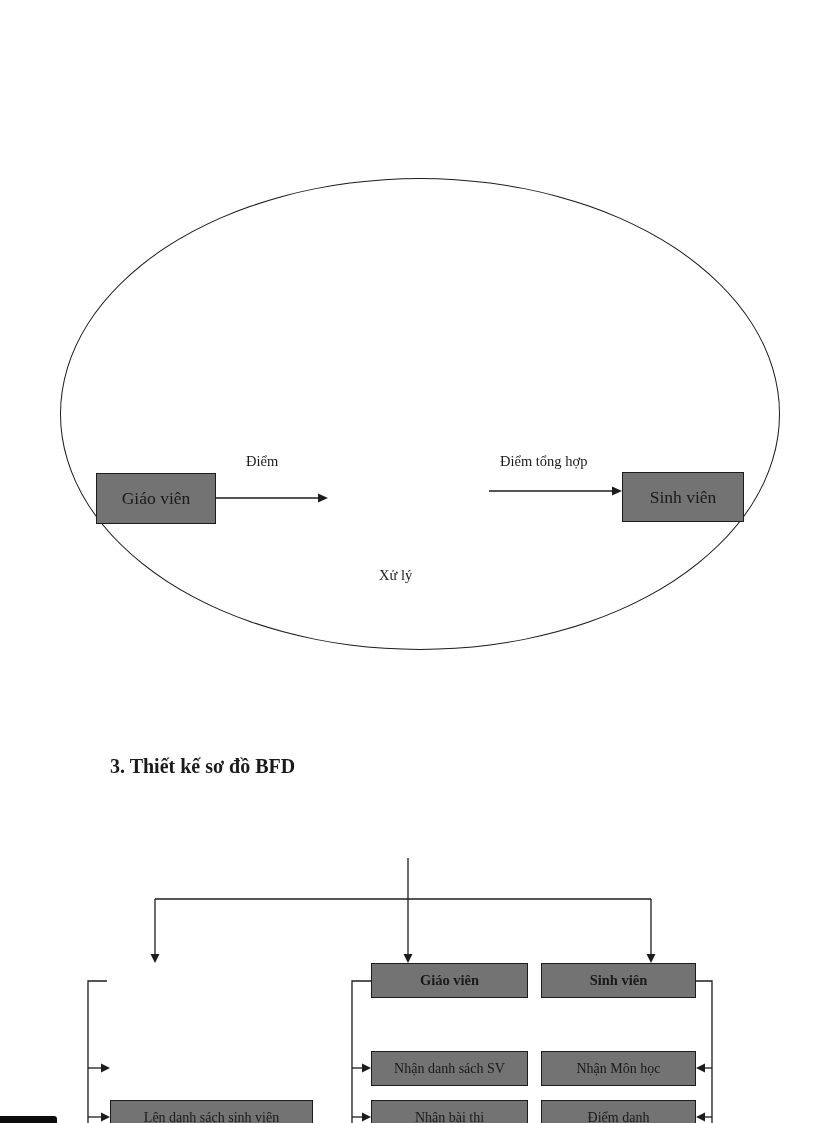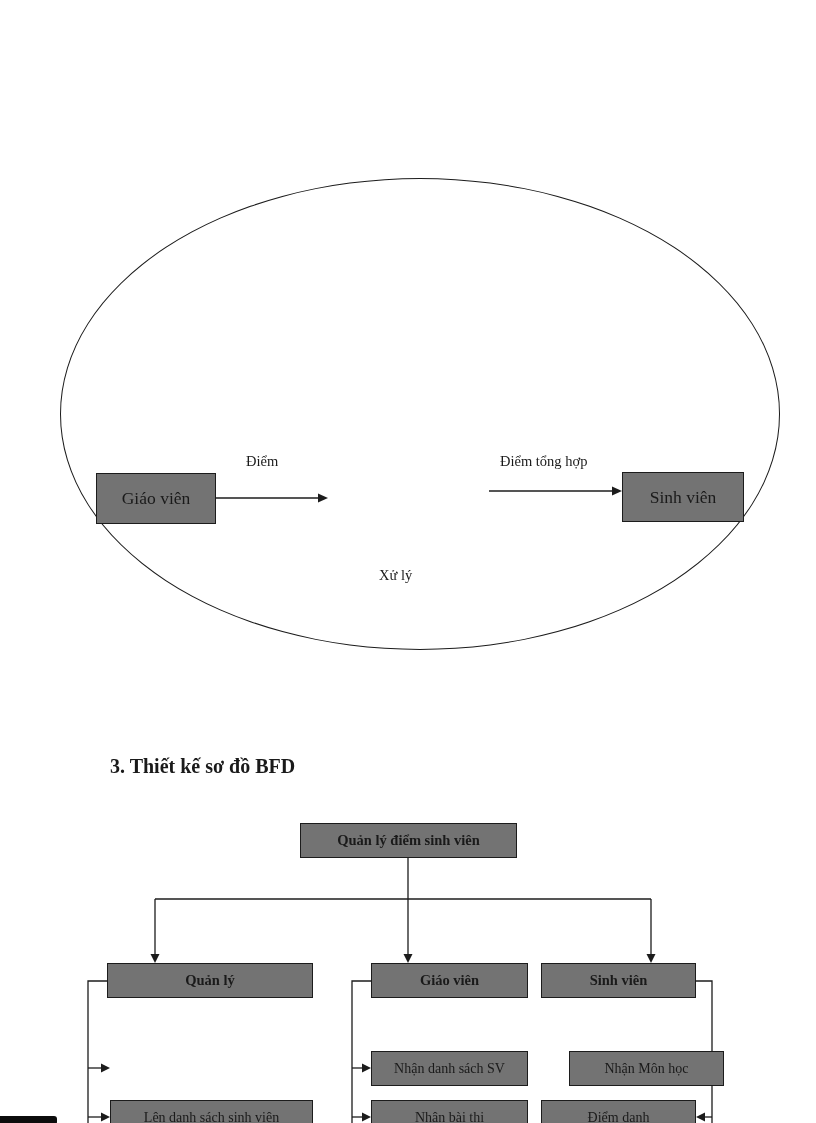--- a/index.html
+++ b/index.html
@@ -92,38 +92,32 @@
   <div class="box ctx-entity" style="left:622px; top:472px; width:122px; height:50px;">
     <span>Sinh viên</span>
   </div>
 
   <div class="lbl" style="left:246px; top:453px;">Điểm</div>
   <div class="lbl" style="left:500px; top:453px;">Điểm tổng hợp</div>
   <div class="lbl" style="left:379px; top:567px;">Xử lý</div>
 
   <div class="heading" style="left:110px; top:755px;">3. Thiết kế sơ đồ BFD</div>
 
-  <div class="box bfd strong" style="left:300px; top:823px; width:217px; height:35px;">
-    <span>Quản lý điểm sinh viên</span>
-  </div>
 
-  <div class="box bfd strong" style="left:107px; top:963px; width:206px; height:35px;">
-    <span>Quản lý</span>
-  </div>
   <div class="box bfd strong" style="left:371px; top:963px; width:157px; height:35px;">
     <span>Giáo viên</span>
   </div>
   <div class="box bfd strong" style="left:541px; top:963px; width:155px; height:35px;">
     <span>Sinh viên</span>
   </div>
 
   <div class="box bfd" style="left:371px; top:1051px; width:157px; height:35px;">
     <span>Nhận danh sách SV</span>
   </div>
-  <div class="box bfd" style="left:541px; top:1051px; width:155px; height:35px;margin-left:28px;">
+  <div class="box bfd" style="left:541px; top:1051px; width:155px; height:35px;">
     <span>Nhận Môn học</span>
   </div>
 
   <div class="box bfd" style="left:110px; top:1100px; width:203px; height:35px;">
     <span>Lên danh sách sinh viên</span>
   </div>
   <div class="box bfd" style="left:371px; top:1100px; width:157px; height:35px;">
     <span>Nhận bài thi</span>
   </div>
   <div class="box bfd" style="left:541px; top:1100px; width:155px; height:35px;">

